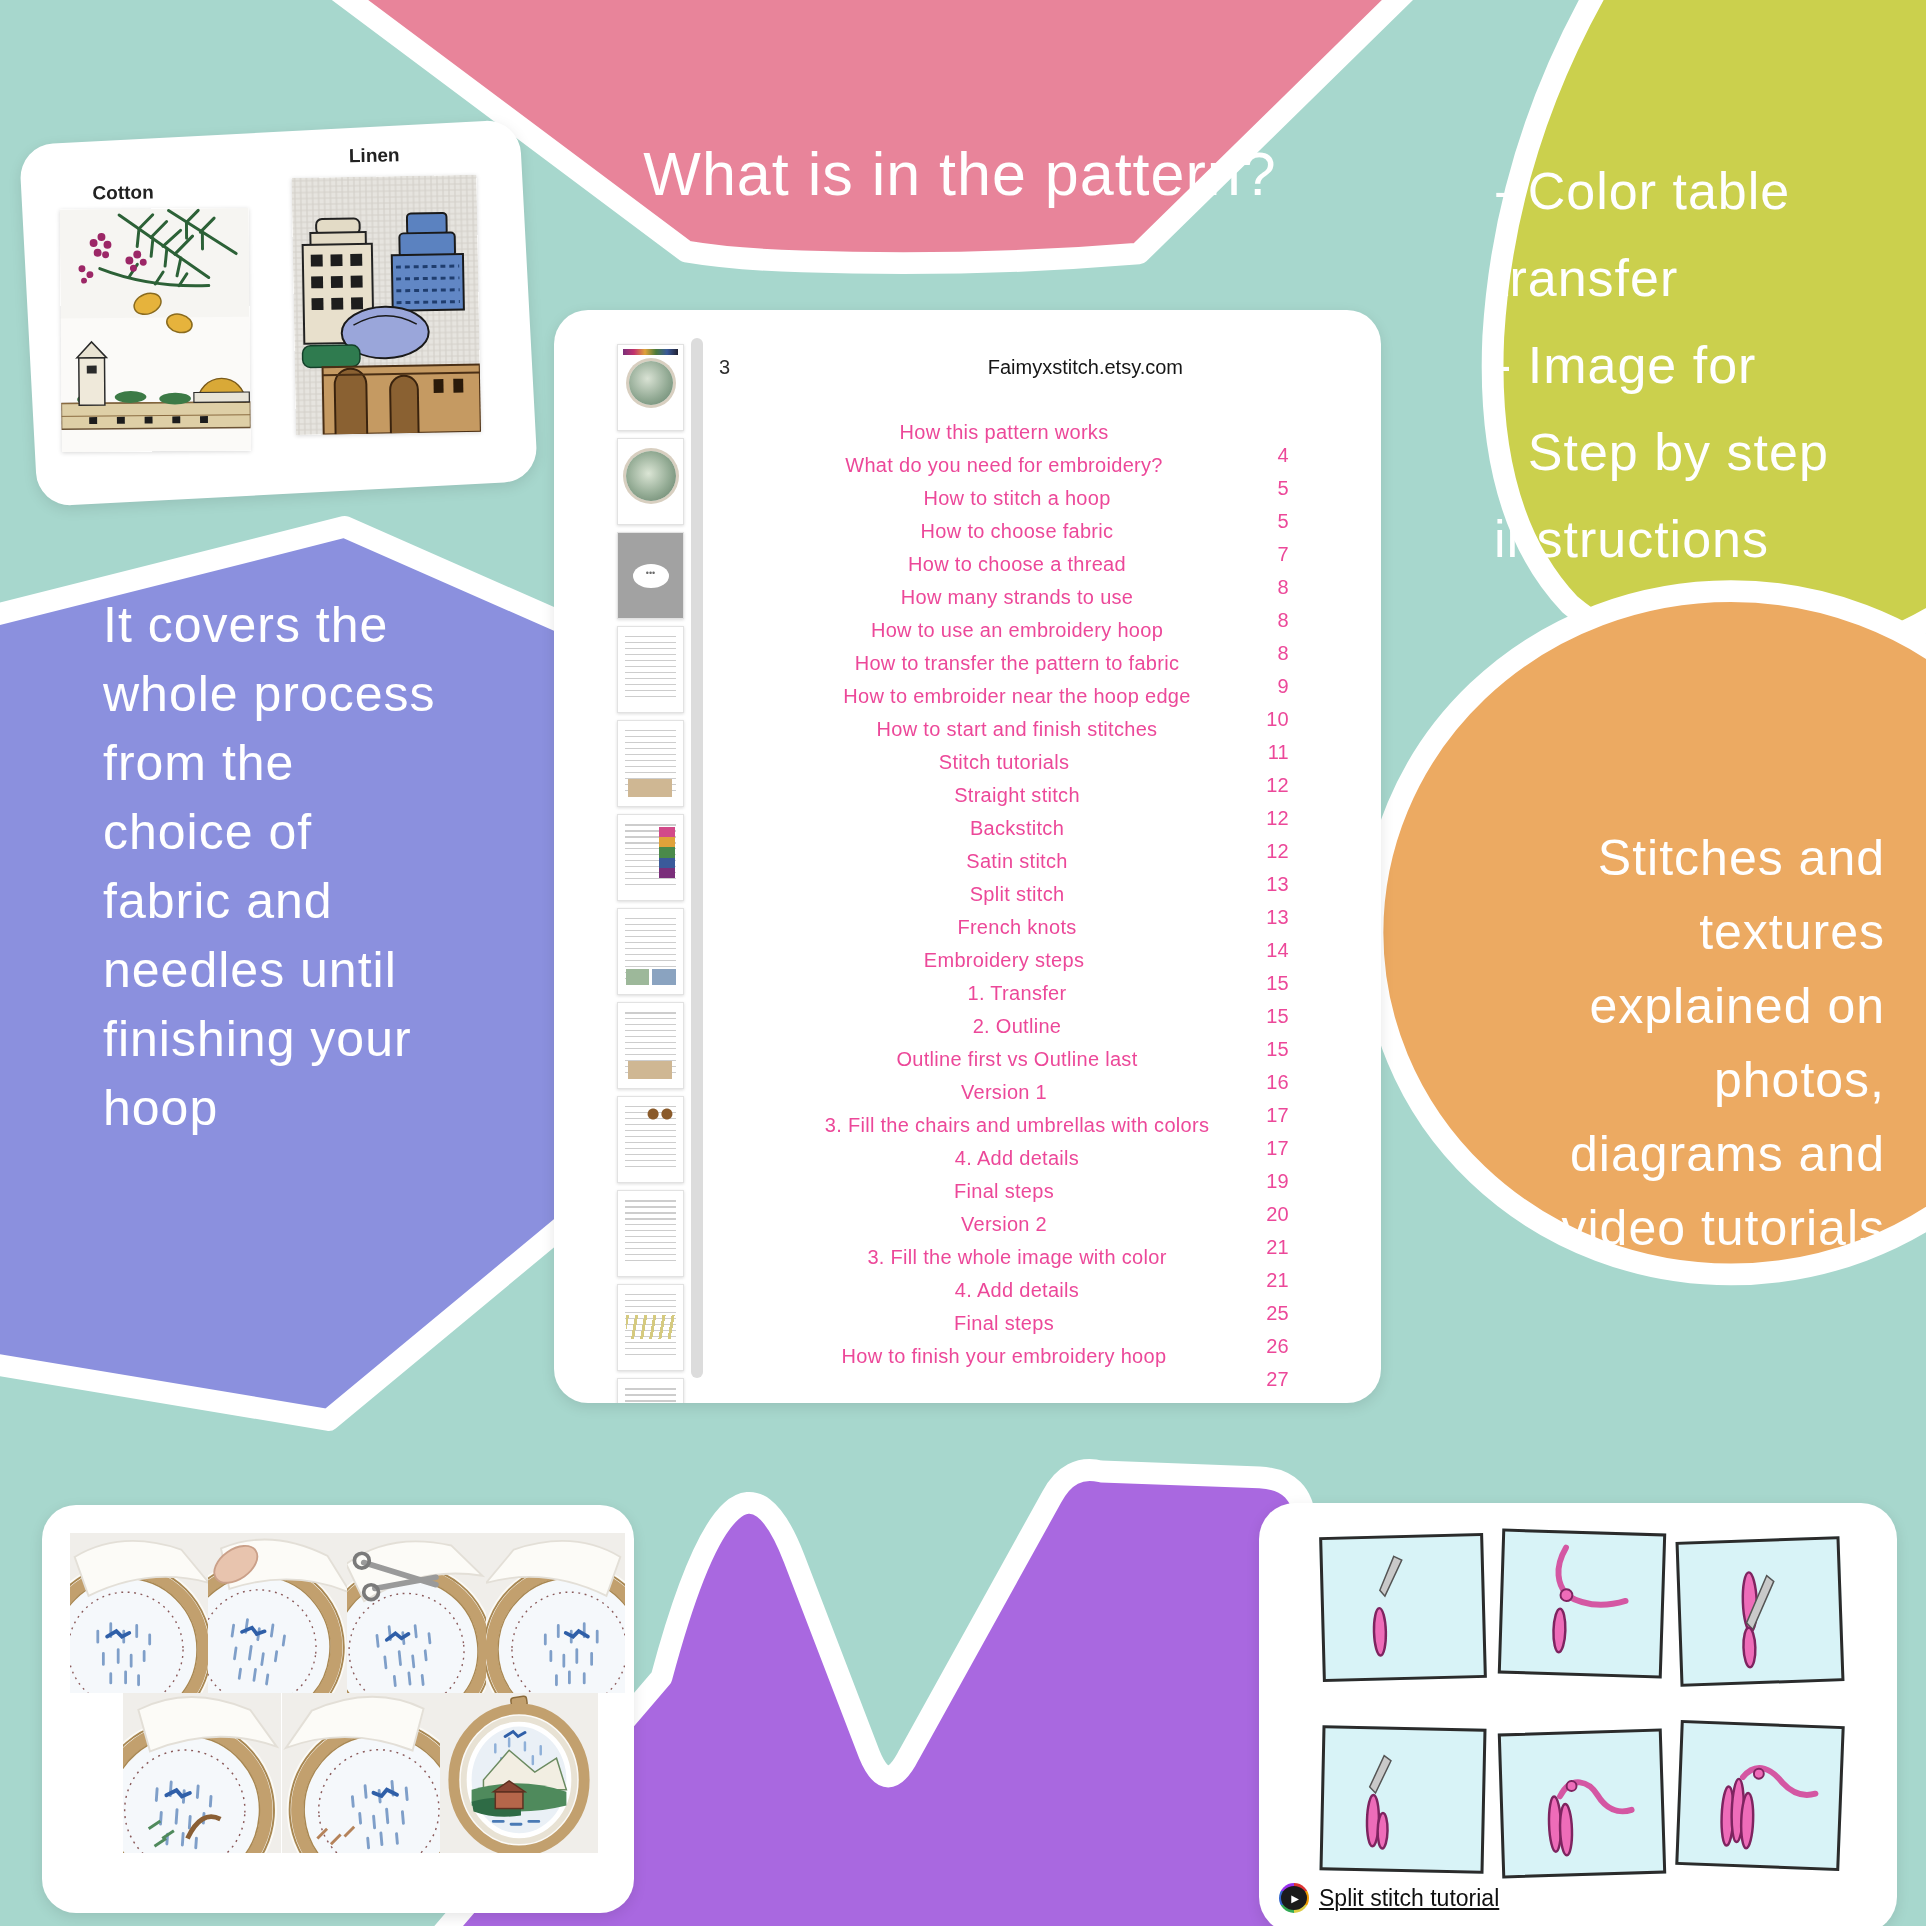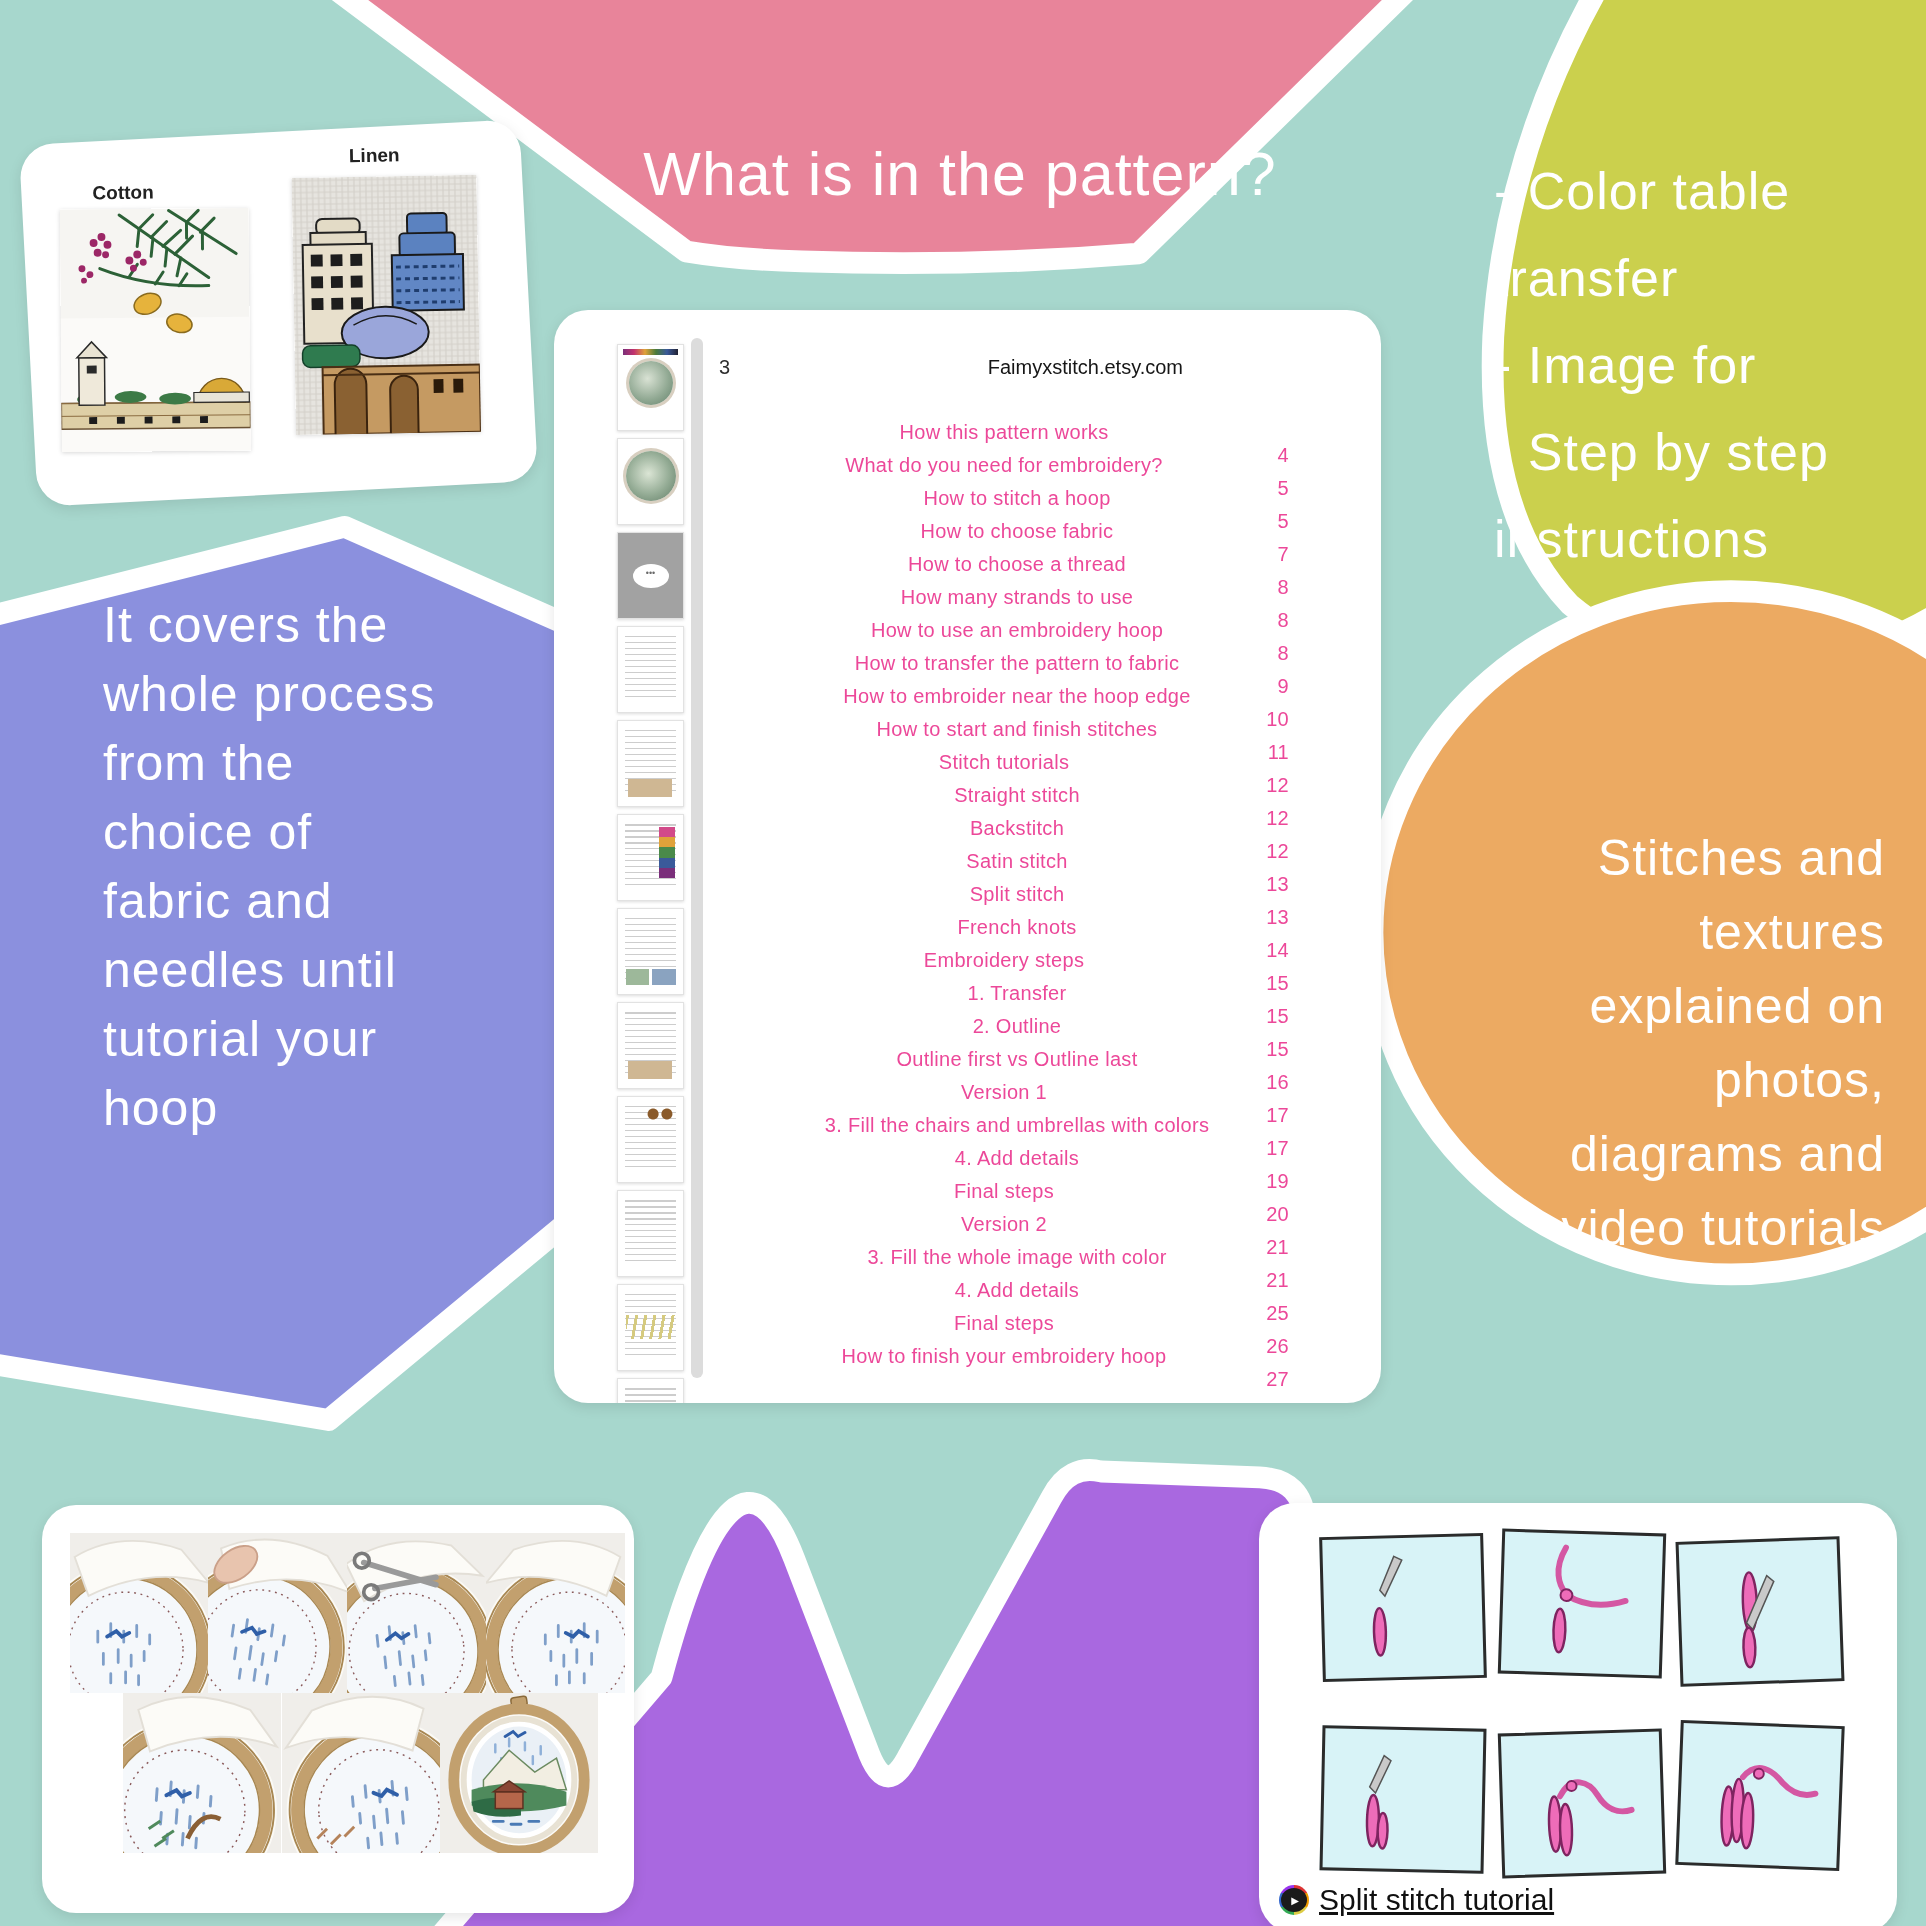--- a/index.html
+++ b/index.html
@@ -75,21 +75,21 @@
   
   .pcell{position:absolute;overflow:hidden;background:#f0eeea;}
 
   
   .sbox{position:absolute;width:158px;height:139px;background:#d8f3f7;border:3px solid #2b2b2b;}
   .tut{position:absolute;left:20px;top:380px;display:flex;align-items:center;gap:10px;cursor:pointer;}
   .play{width:30px;height:30px;border-radius:50%;display:flex;align-items:center;justify-content:center;
     background:conic-gradient(#d33 0 60deg,#e90 60deg 120deg,#dc4 120deg 180deg,#3a5 180deg 240deg,#36c 240deg 300deg,#93e 300deg 360deg);}
   .play-inner{width:24px;height:24px;border-radius:50%;background:#1b1b1b;color:#fff;font-size:10px;
     display:flex;align-items:center;justify-content:center;padding-left:2px;}
-  .tut-label{font-size:30px;color:#101010;text-decoration:underline;}
+  .tut-label{font-size:23px;color:#101010;text-decoration:underline;}
 </style>
 </head>
 <body>
 
 <div class="canvas">
 
   <svg class="blobs" width="1927" height="1927" viewBox="0 0 1946 1946">
     <path class="blob" fill="#e8849a" d="M300,-40 L1452,-40 L1150,256 Q980,270 810,264 Q740,262 693,254 Z"></path>
     <path class="blob" fill="#cbd04d" d="M1630,-40 Q1520,140 1508,340 Q1500,520 1585,610 Q1680,690 1830,668 Q1920,650 1986,600 L1986,-40 Z"></path>
     <path class="blob" fill="#8b90de" d="M-40,630 L348,532 L648,664 L648,1172 L332,1434 L-40,1372 Z"></path>
@@ -107,21 +107,21 @@
     <div>instructions</div>
   </div>
 
   <div class="wtext process-text">
     <div>It covers the</div>
     <div>whole process</div>
     <div>from the</div>
     <div>choice of</div>
     <div>fabric and</div>
     <div>needles until</div>
-    <div>tutorial your</div>
+    <div>finishing your</div>
     <div>hoop</div>
   </div>
 
   <div class="wtext stitches-text">
     <div>Stitches and</div>
     <div>textures</div>
     <div>explained on</div>
     <div>photos,</div>
     <div>diagrams and</div>
     <div>video tutorials</div>

